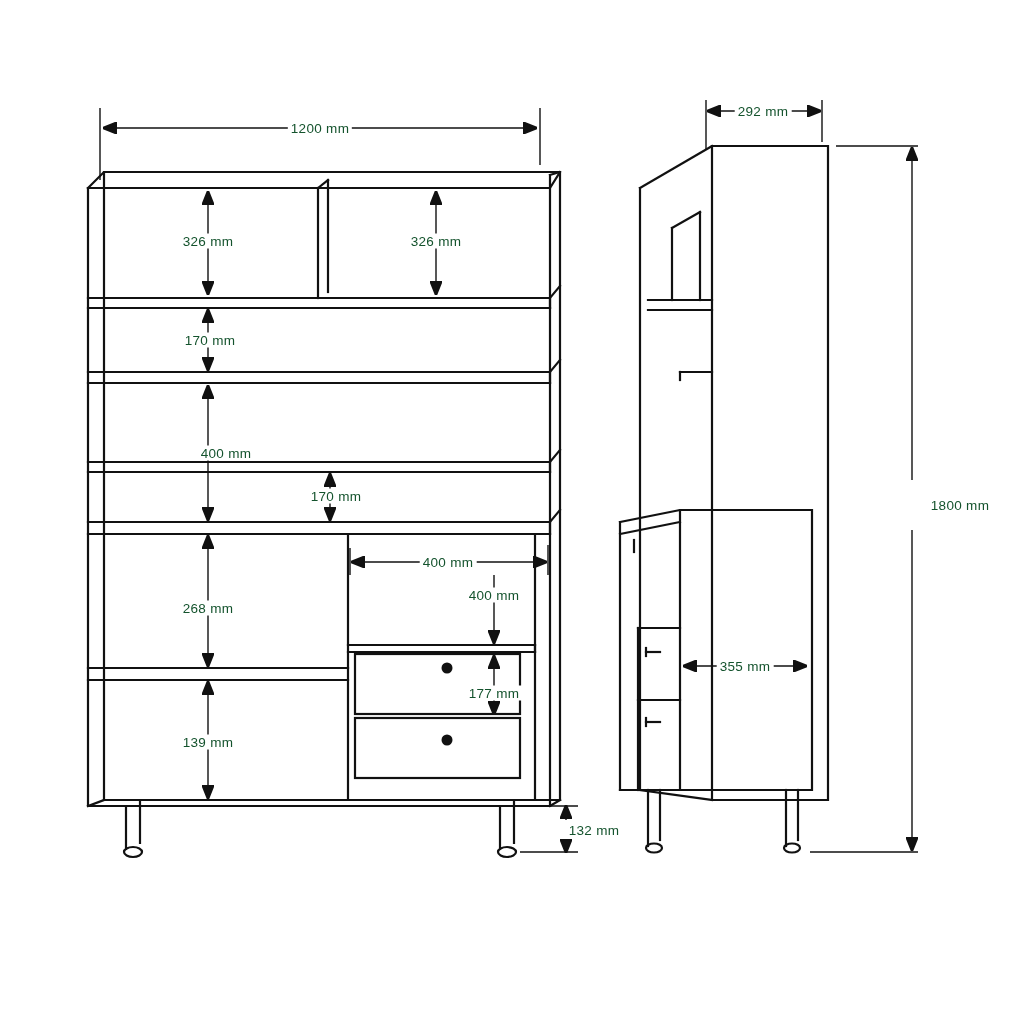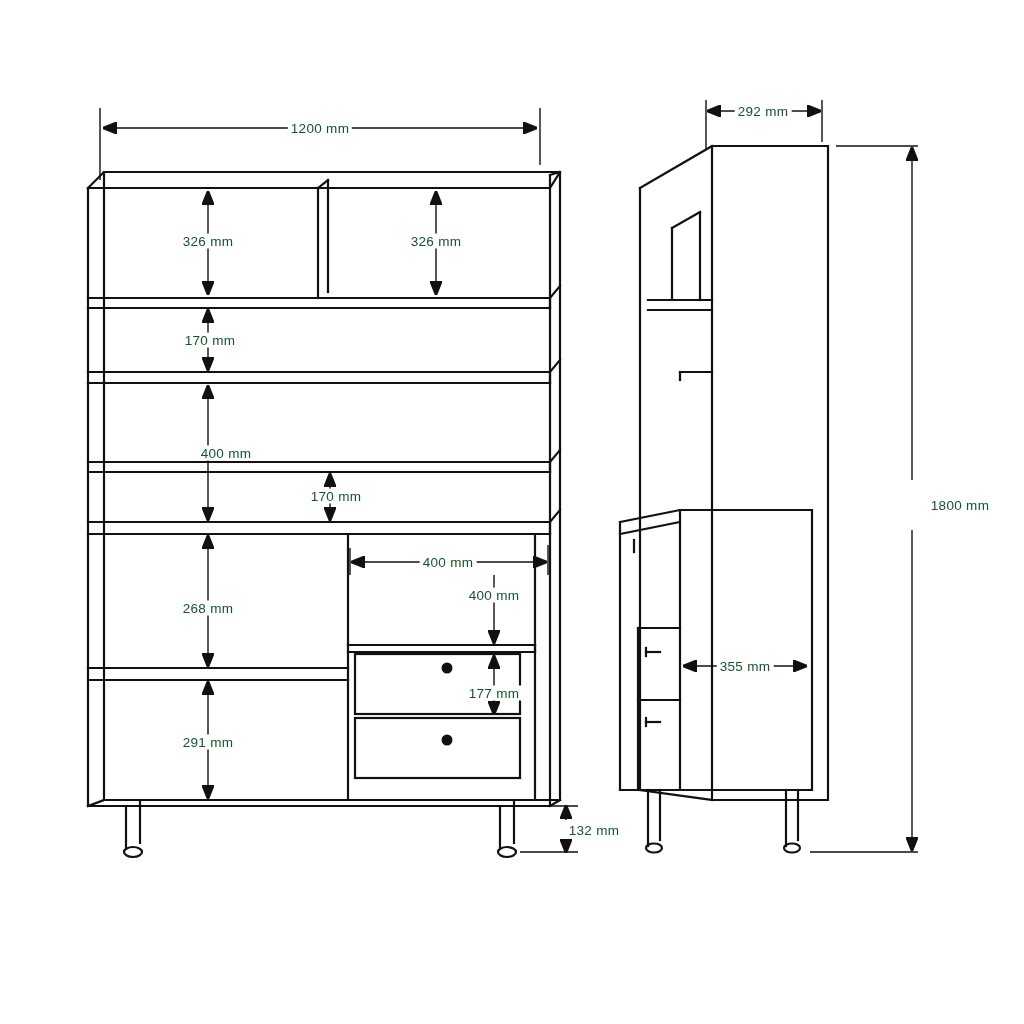--- a/index.html
+++ b/index.html
@@ -180,21 +180,21 @@
     </g>
   </svg>
 
   <div class="dim center" style="left:320px;top:128px;">1200 mm</div>
   <div class="dim center" style="left:208px;top:241px;">326 mm</div>
   <div class="dim center" style="left:436px;top:241px;">326 mm</div>
   <div class="dim center" style="left:210px;top:340px;">170 mm</div>
   <div class="dim center" style="left:210px;top:453px;margin-left:16px;">400 mm</div>
   <div class="dim center" style="left:336px;top:496px;">170 mm</div>
   <div class="dim center" style="left:208px;top:608px;">268 mm</div>
-  <div class="dim center" style="left:208px;top:742px;">291 mm</div>
+  <div class="dim center" style="left:208px;top:742px;">139 mm</div>
   <div class="dim center" style="left:448px;top:562px;">400 mm</div>
   <div class="dim center" style="left:494px;top:595px;">400 mm</div>
   <div class="dim center" style="left:494px;top:693px;">177 mm</div>
   <div class="dim center" style="left:566px;top:830px;margin-left:28px;">132 mm</div>
   <div class="dim center" style="left:763px;top:111px;">292 mm</div>
   <div class="dim center" style="left:745px;top:666px;">355 mm</div>
   <div class="dim center" style="left:912px;top:505px;margin-left:48px;">1800 mm</div>
 
 </div>
 

